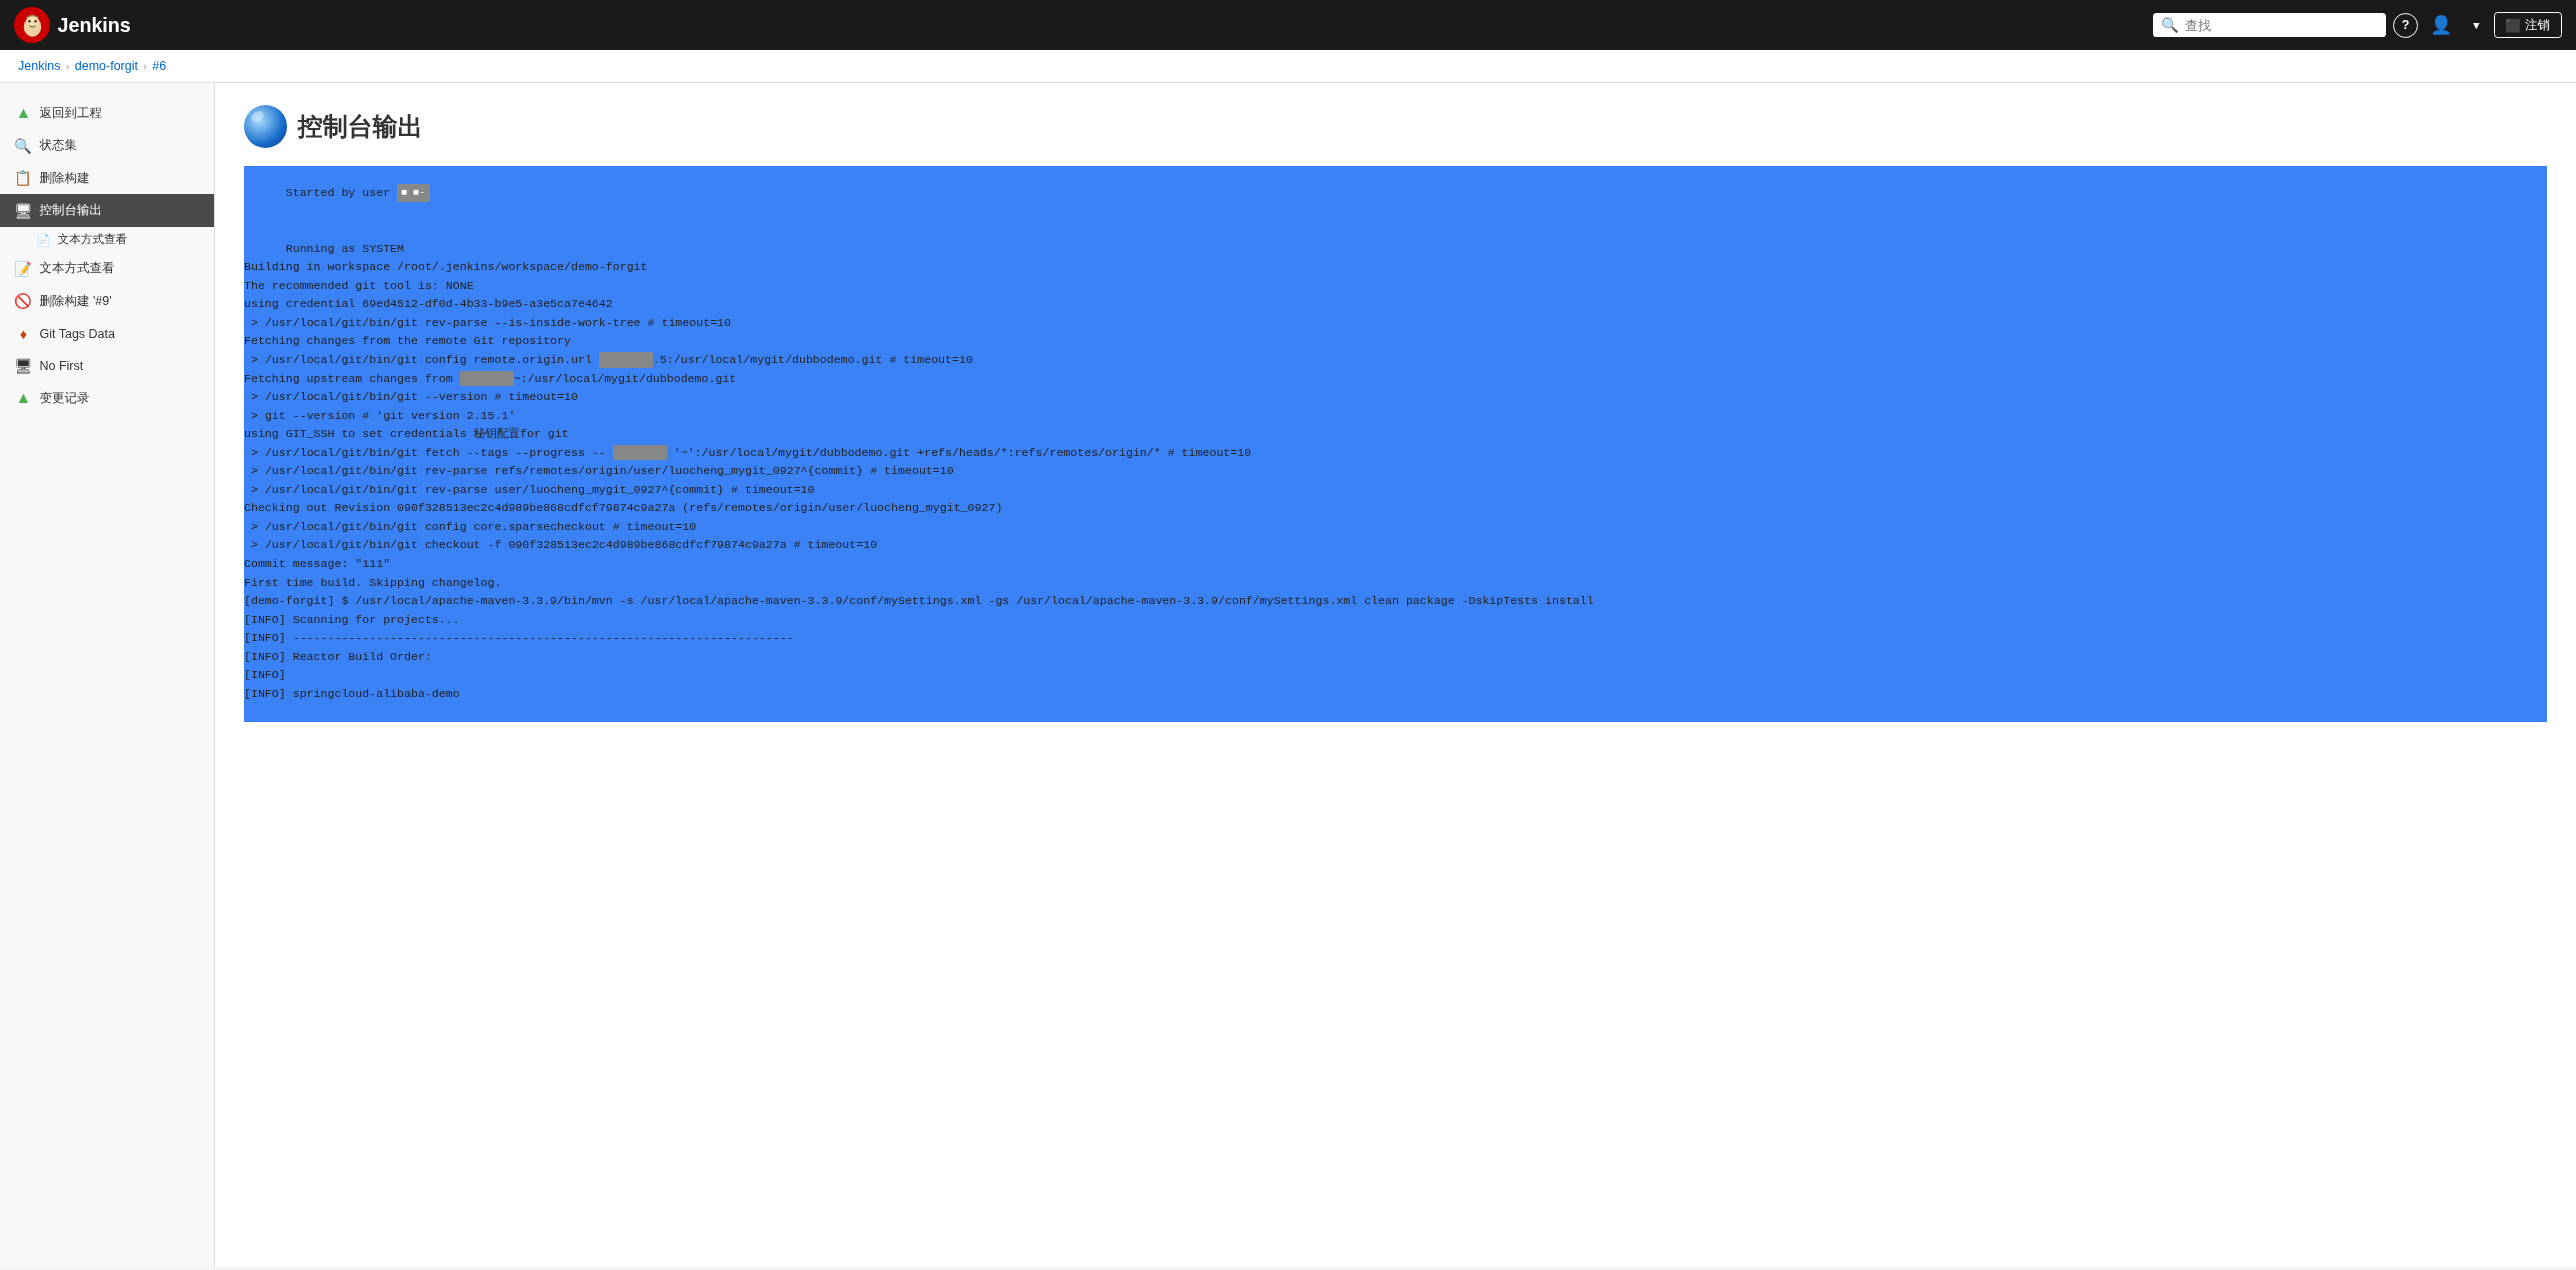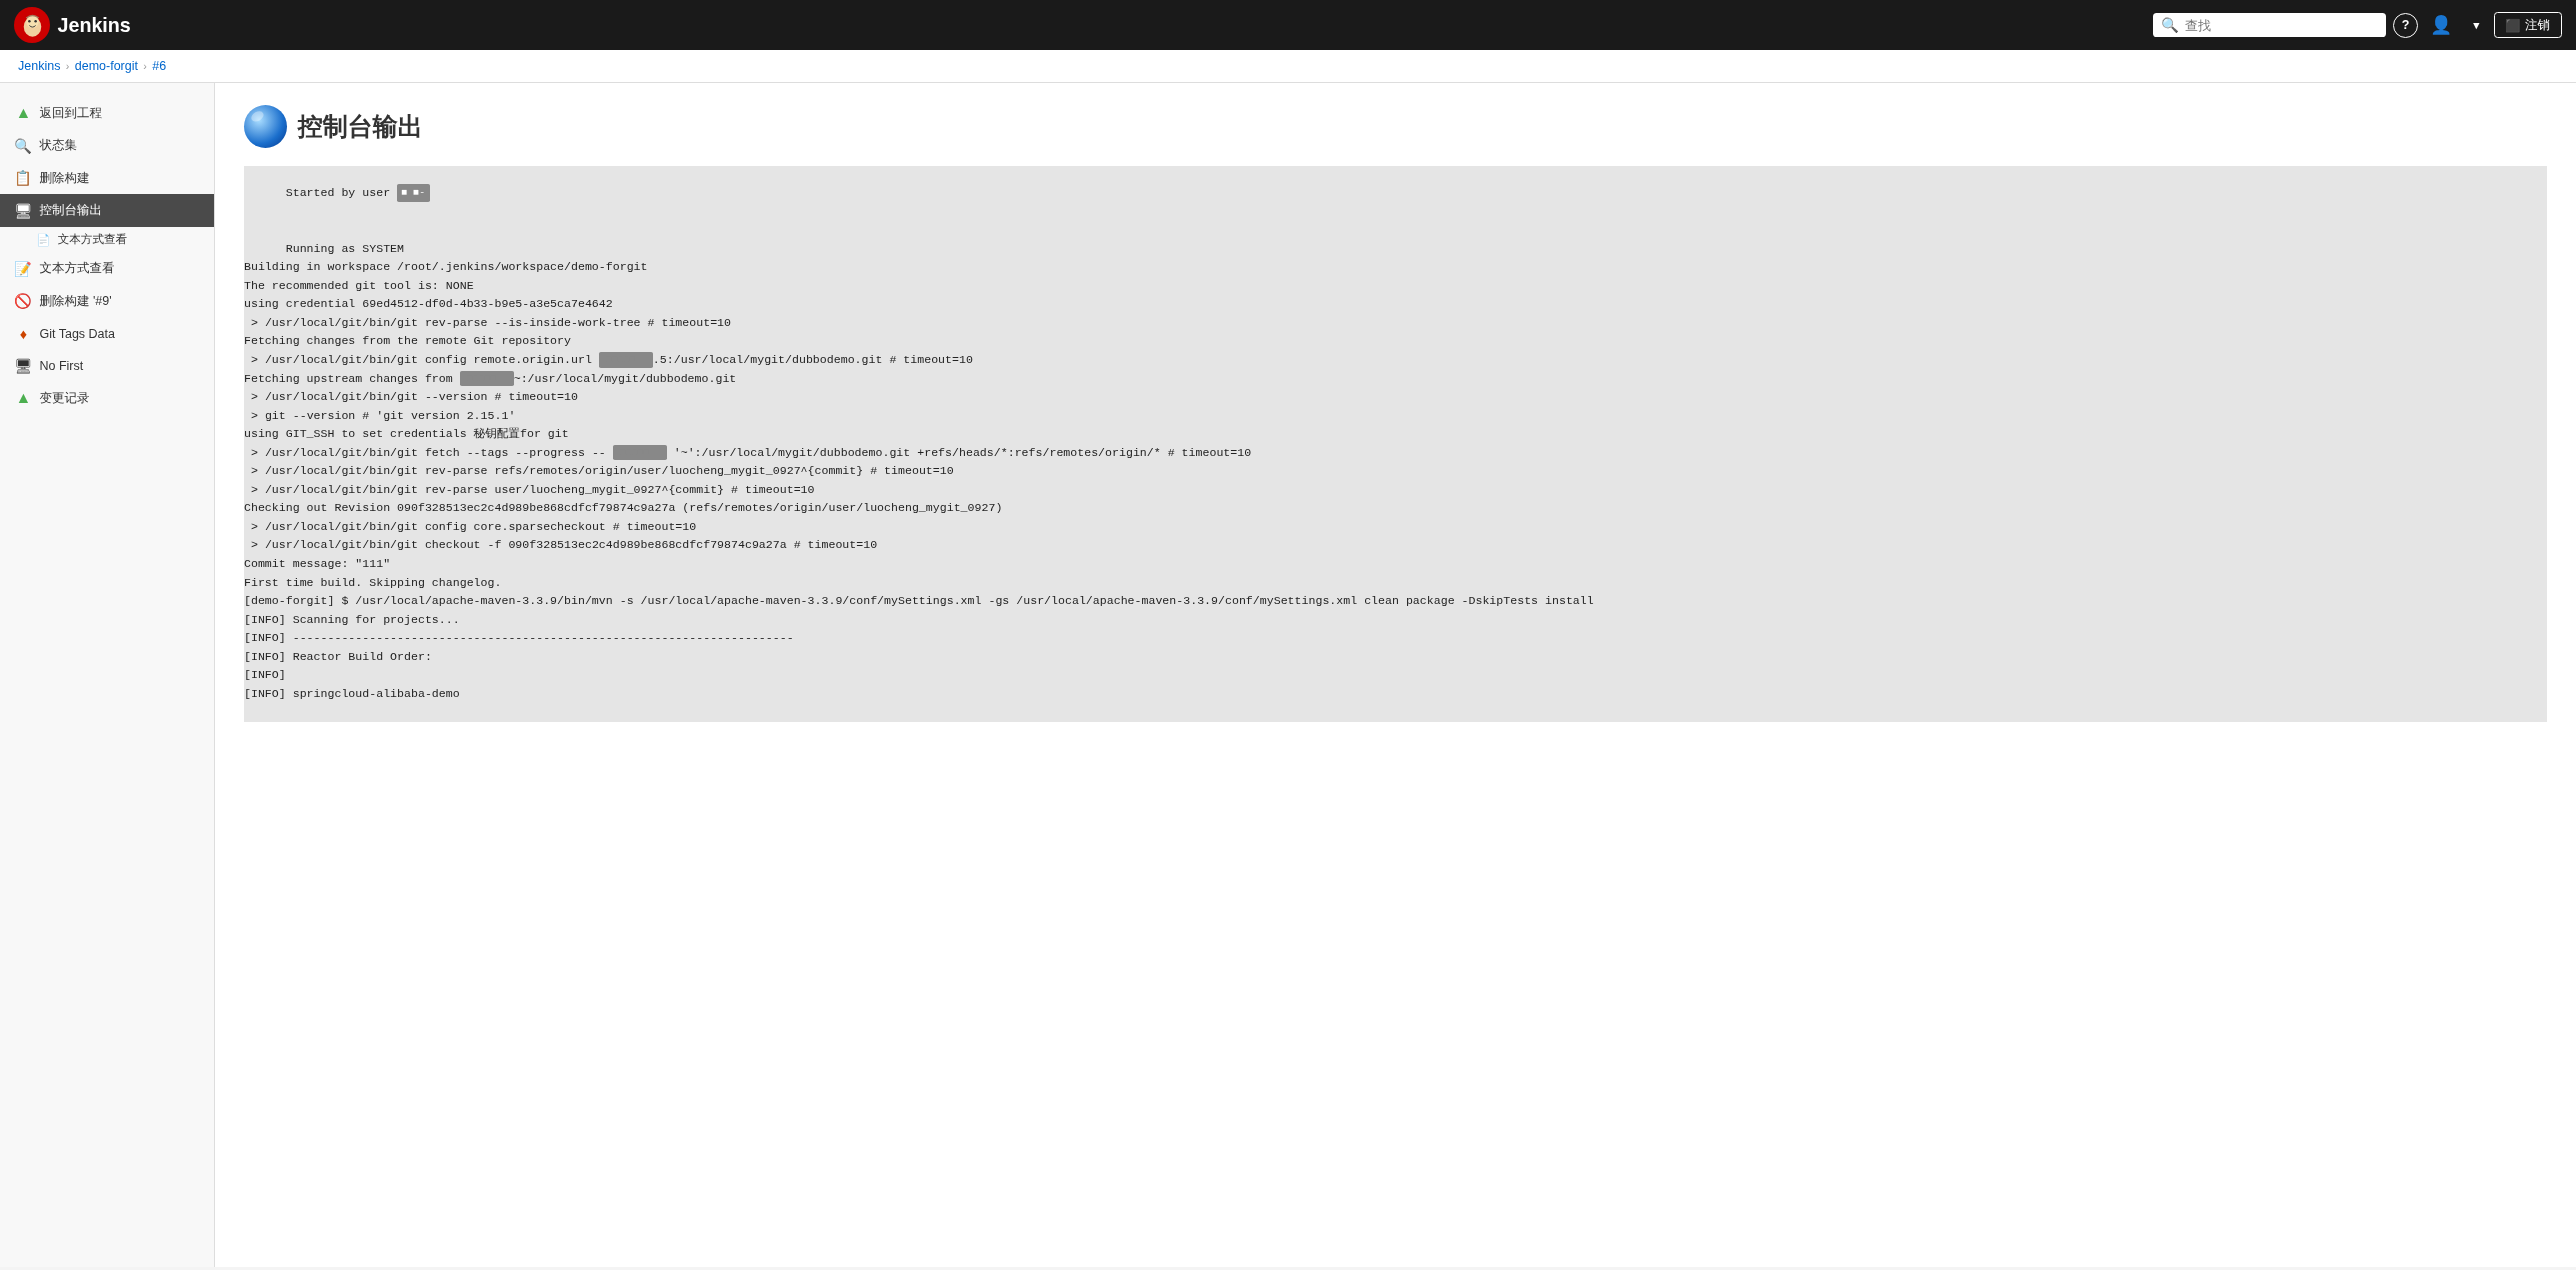--- a/index.html
+++ b/index.html
@@ -180,21 +180,21 @@
       font-weight: bold;
       color: #333;
     }
     .console-output {
       font-family: 'Courier New', Courier, monospace;
       font-size: 11.6px;
       color: #222;
       line-height: 1.6;
       white-space: pre-wrap;
       word-break: break-all;
-      background: #e5e5e5;
+      background: #3b82f6;
     }
     .console-output .user-badge {
       display: inline-block;
       background: #888;
       color: #fff;
       border-radius: 1.8px;
       padding: 0.9px 4.5px;
       font-size: 9.8px;
       vertical-align: middle;
     }

